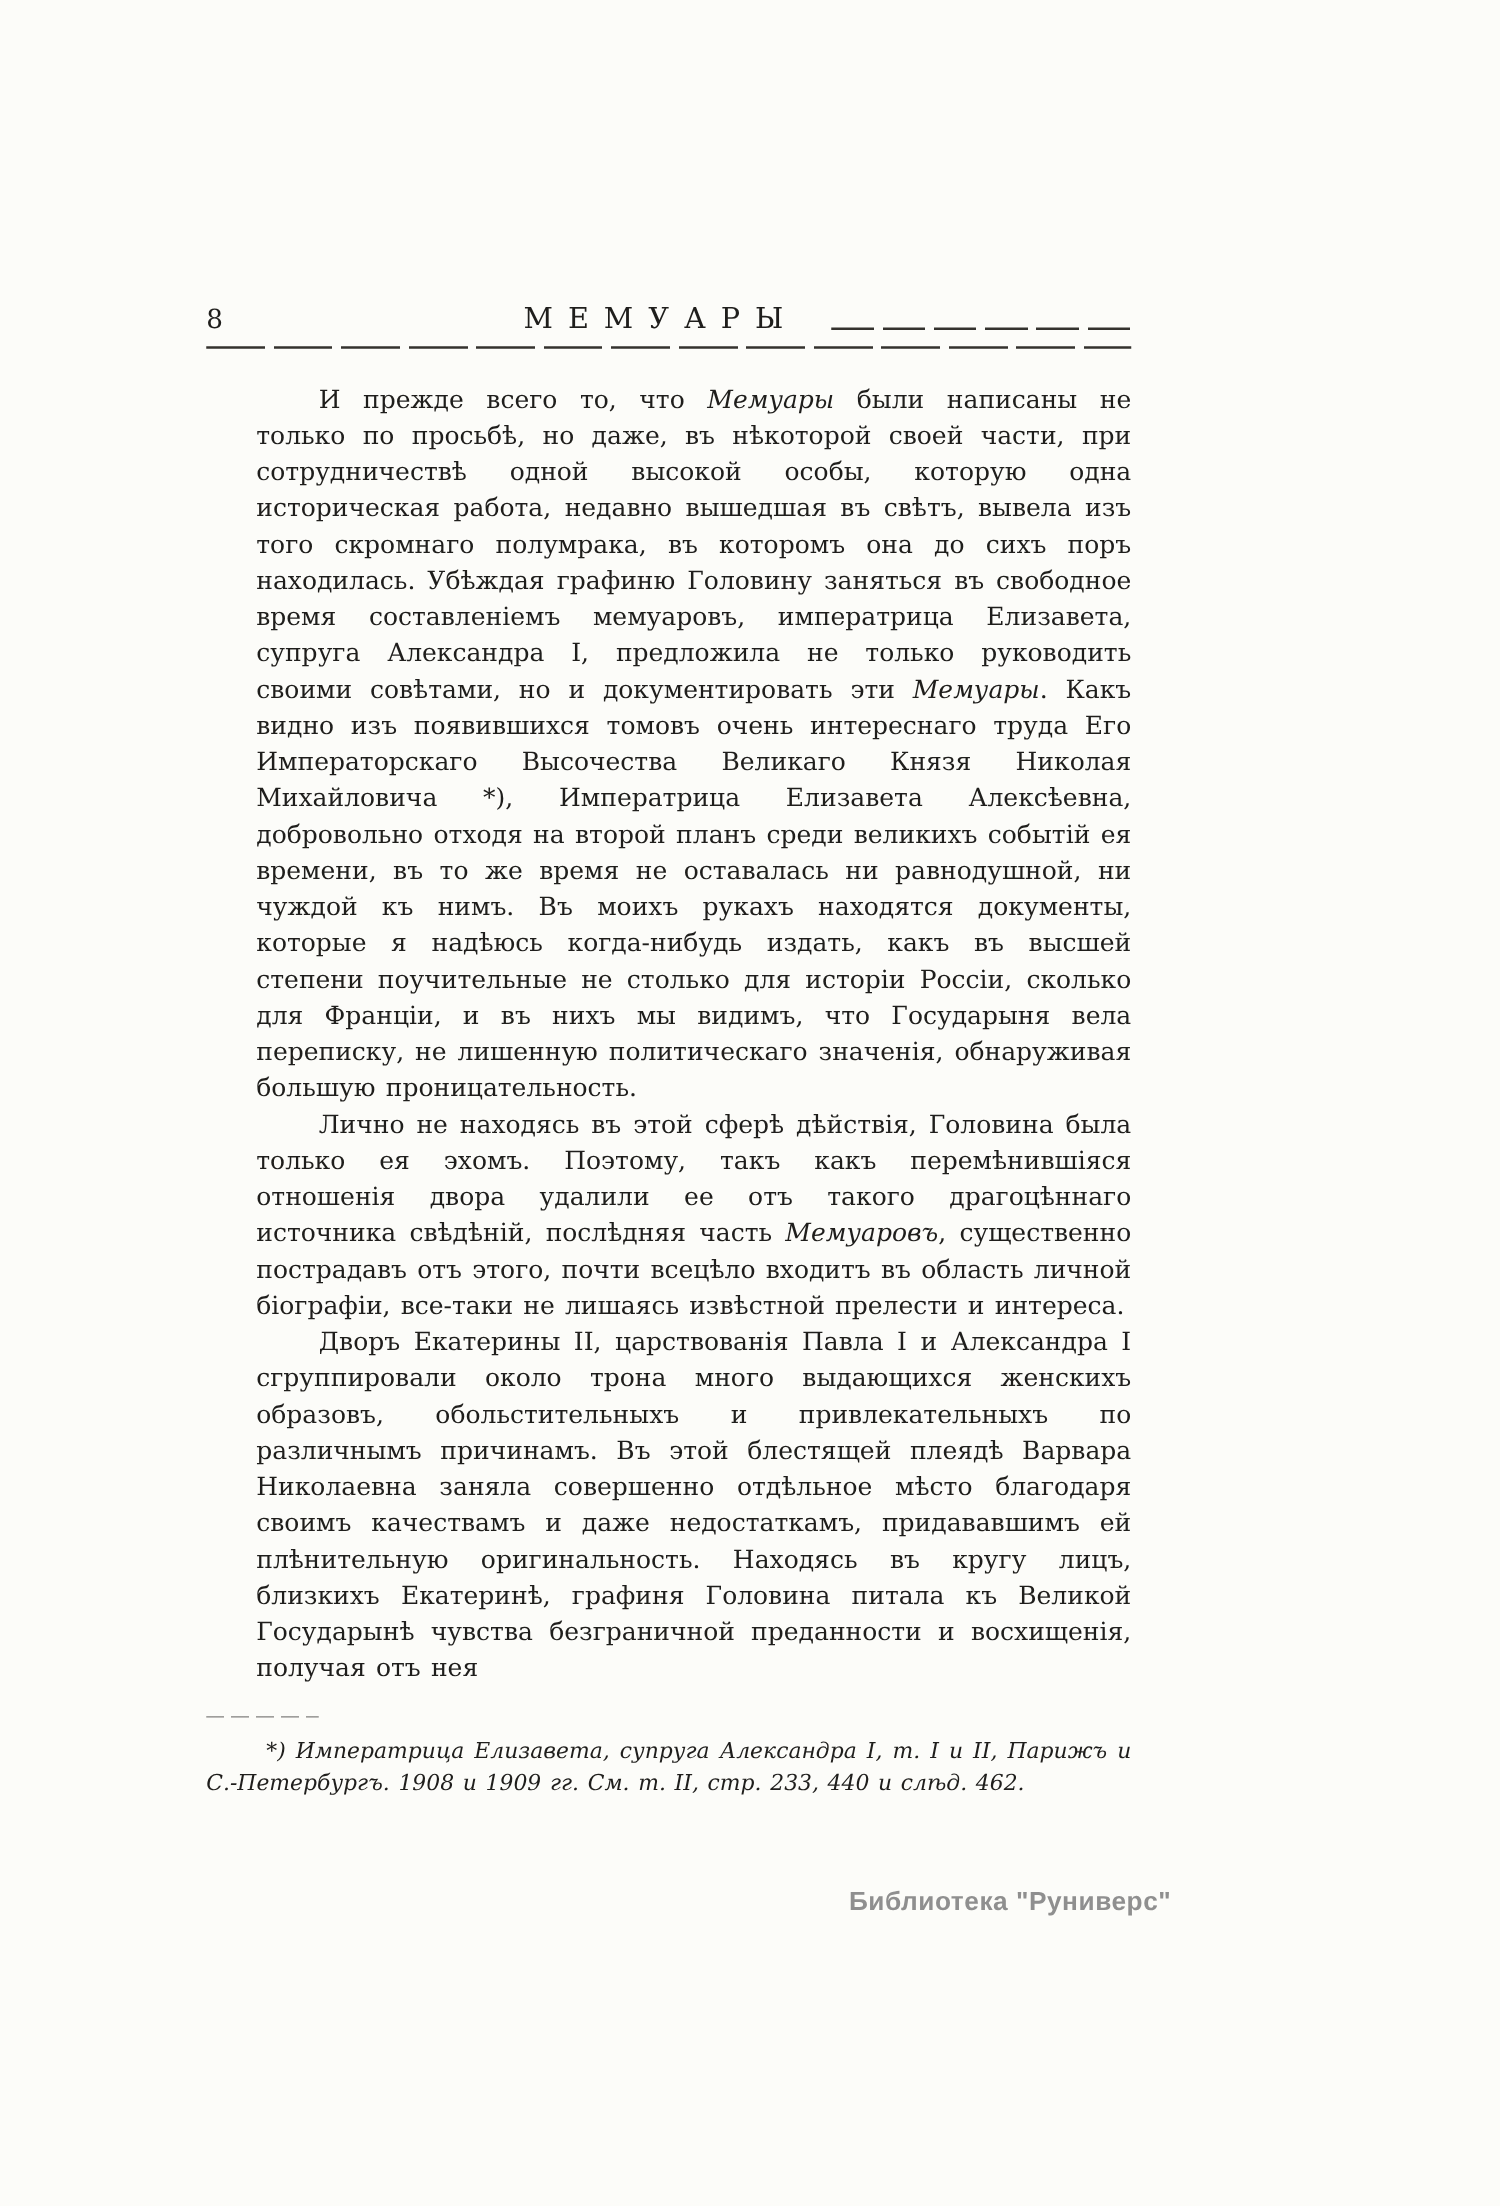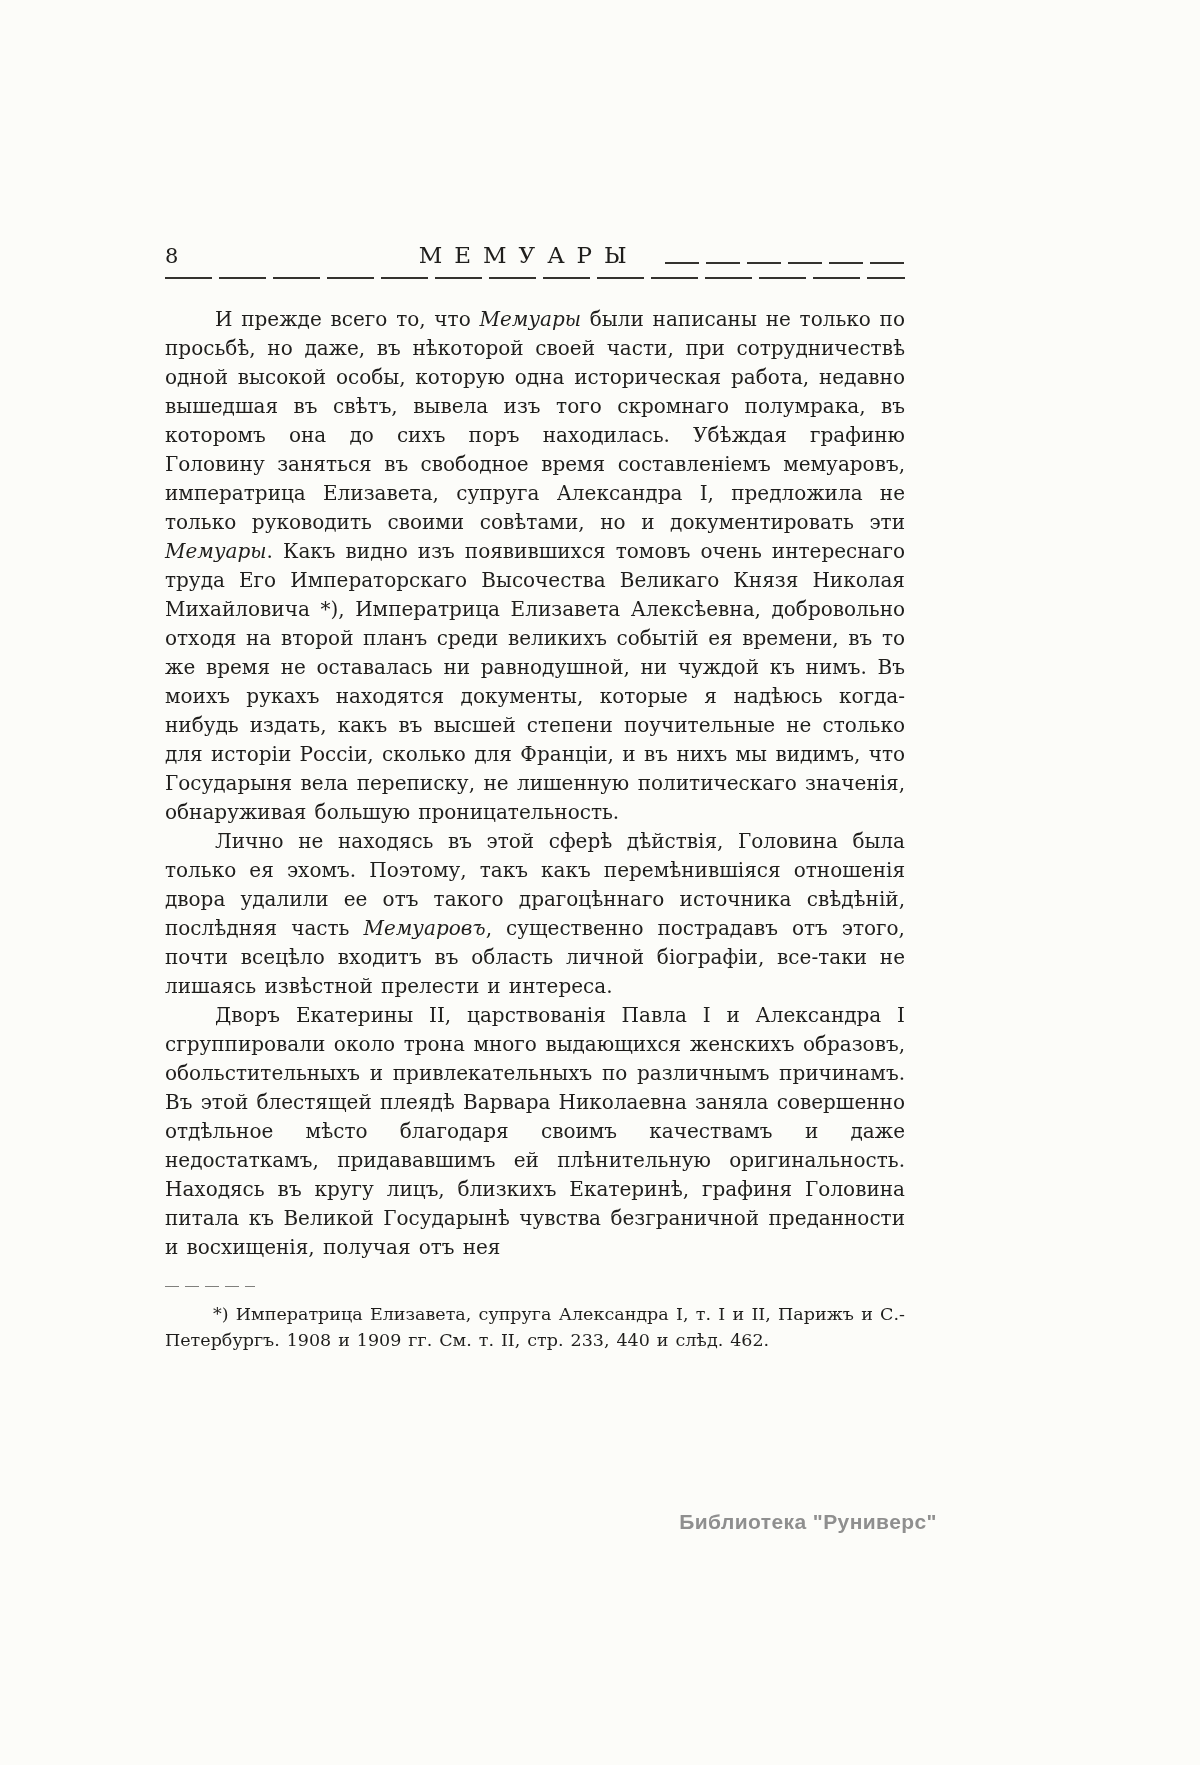--- a/index.html
+++ b/index.html
@@ -44,33 +44,34 @@
     background: repeating-linear-gradient(90deg, #34322e 0 47px, rgba(52,50,46,0) 47px 54px);
   }
   .body-text {
     margin-top: 26px;
     font-size: 20px;
     line-height: 29px;
     text-align: justify;
     word-spacing: 0.09em;
   }
   .body-text p { margin: 0; }
-  .body-text p.indent { text-indent: 50px; }
+  .body-text p.indent { text-indent: 50px; margin-left: 40px; }
   .body-text em { font-style: italic; }
   .footnote-rule {
     margin: 24px 0 14px;
     width: 90px;
     height: 1px;
     background: repeating-linear-gradient(90deg, rgba(45,44,42,.6) 0 14px, rgba(45,44,42,0) 14px 20px);
   }
   .footnote {
     font-size: 17.5px;
     line-height: 26px;
     text-align: justify;
     word-spacing: 0.08em;
+    font-style: italic;
   }
   .footnote p { margin: 0; text-indent: 48px; }
   .watermark {
     position: absolute;
     top: 1510px;
     right: 263px;
     font-family: "Liberation Sans", sans-serif;
     font-weight: bold;
     font-size: 21px;
     color: #8f8f8f;

